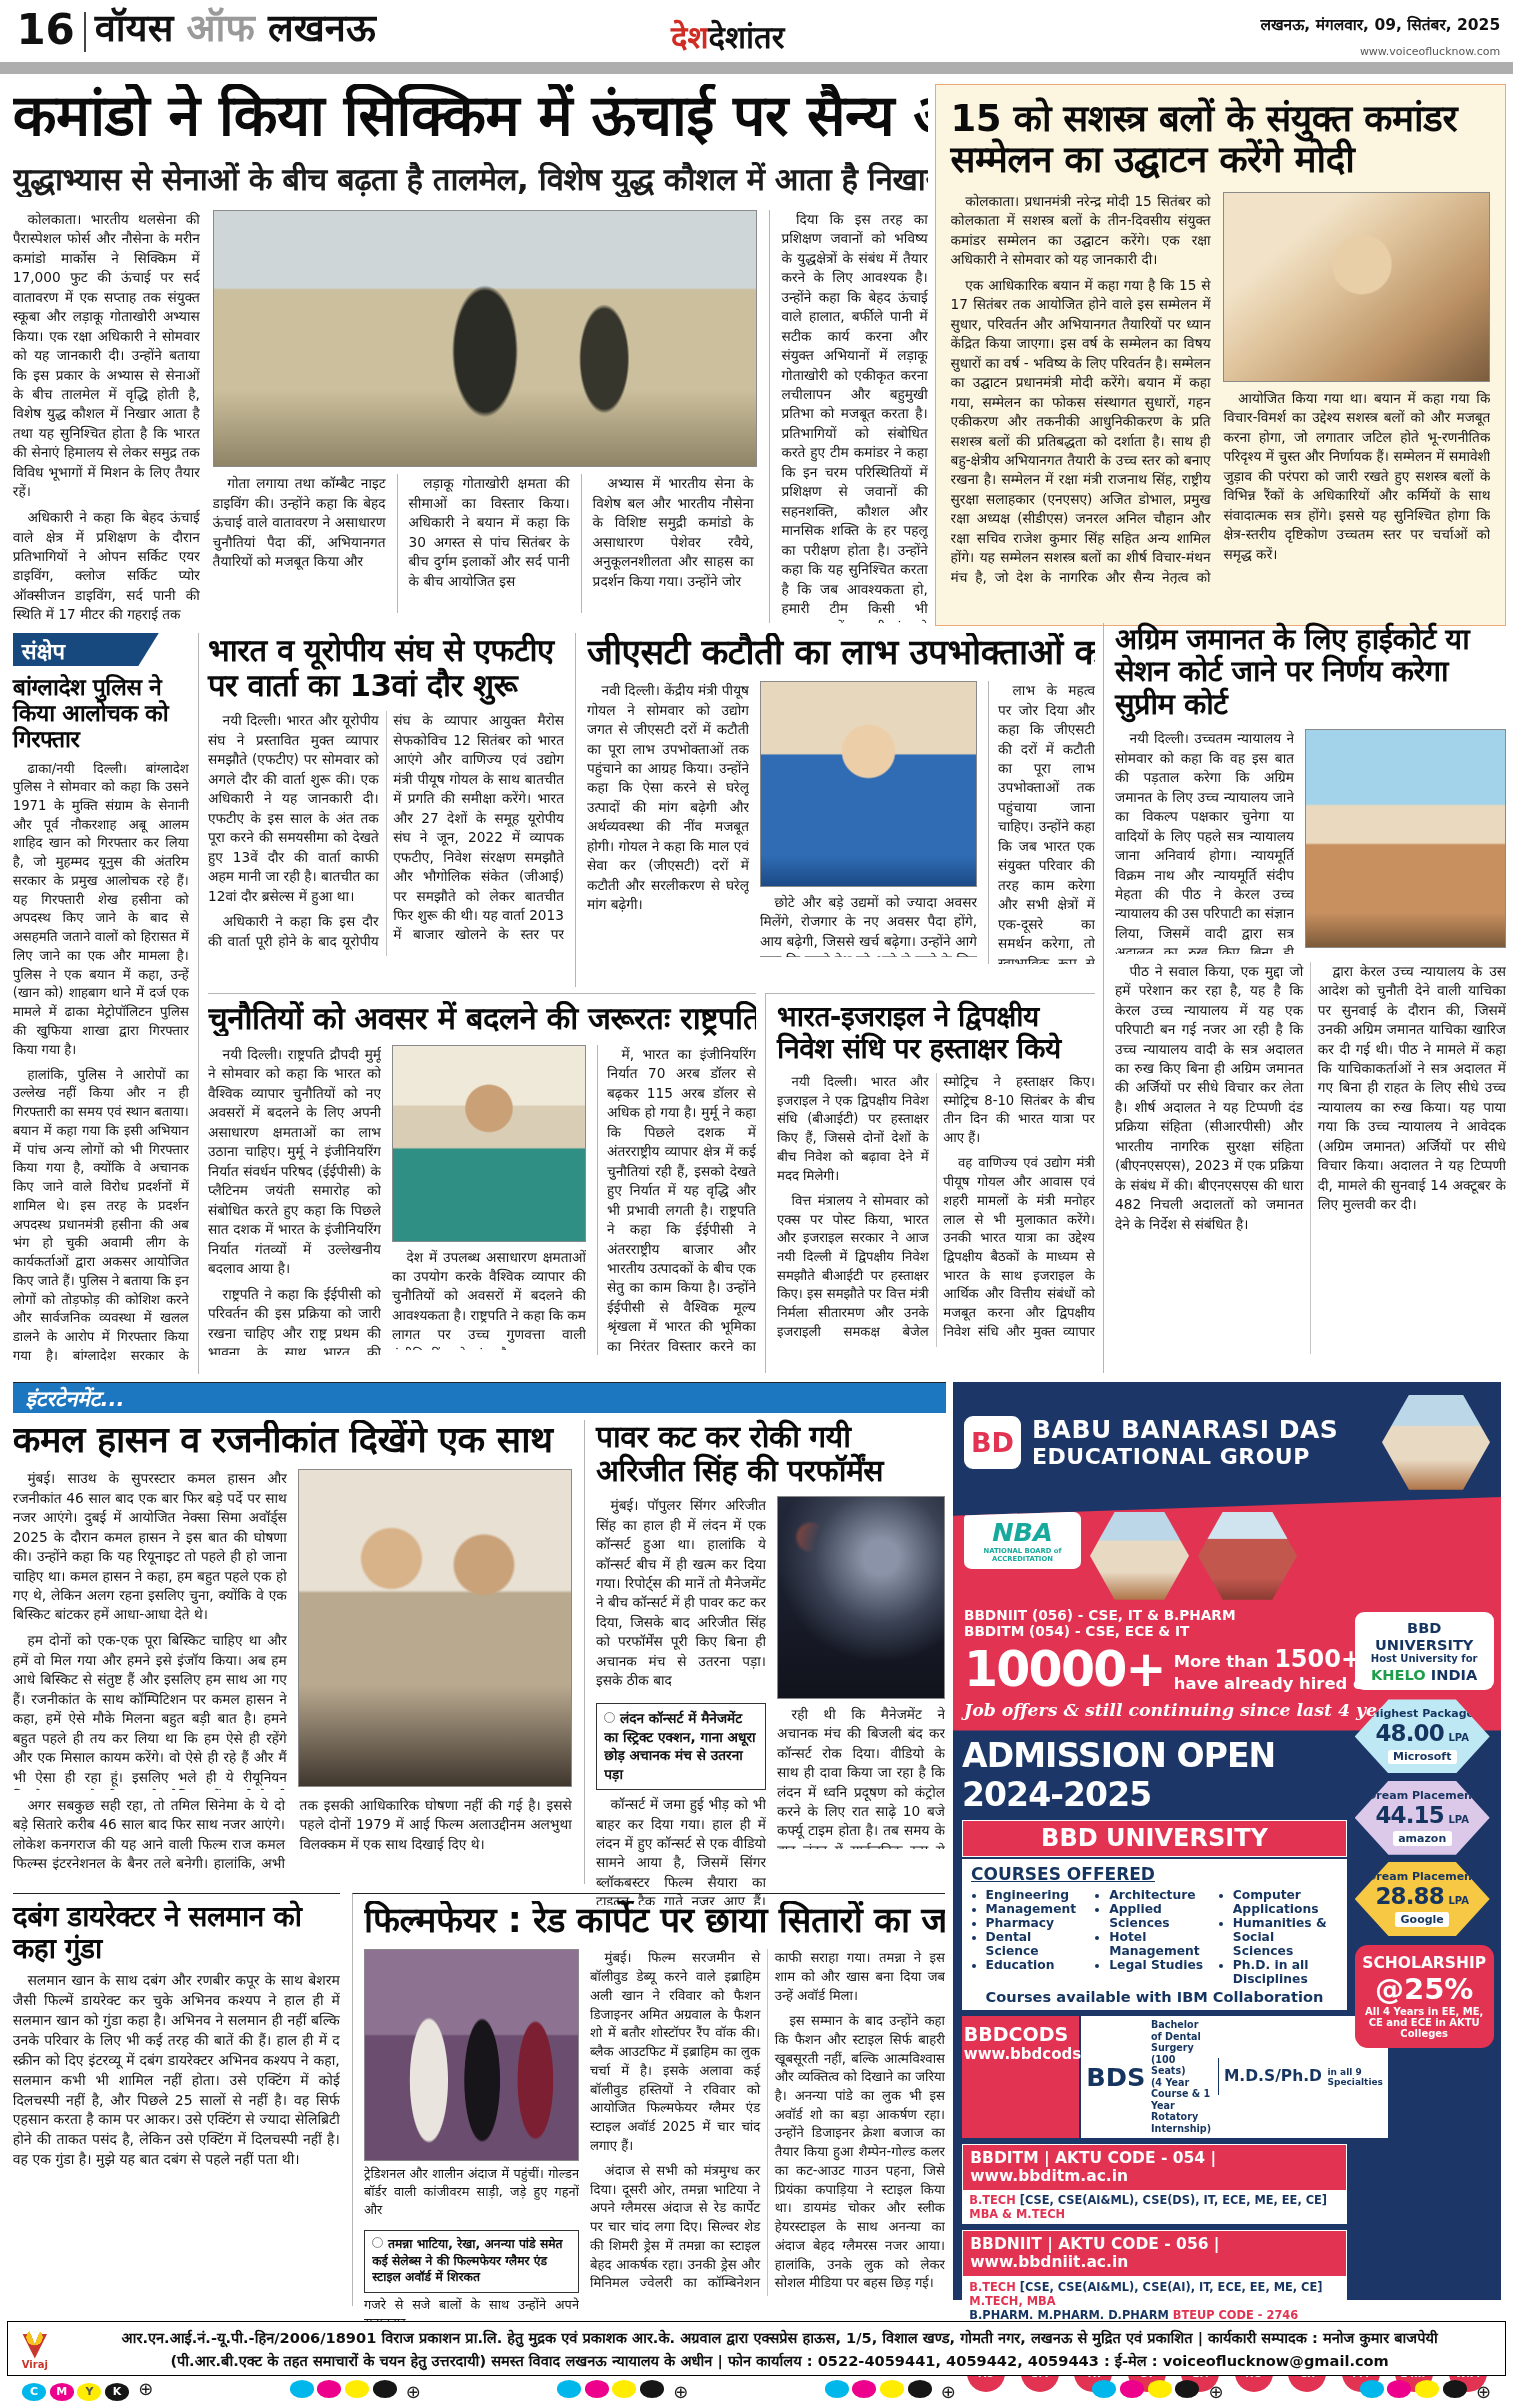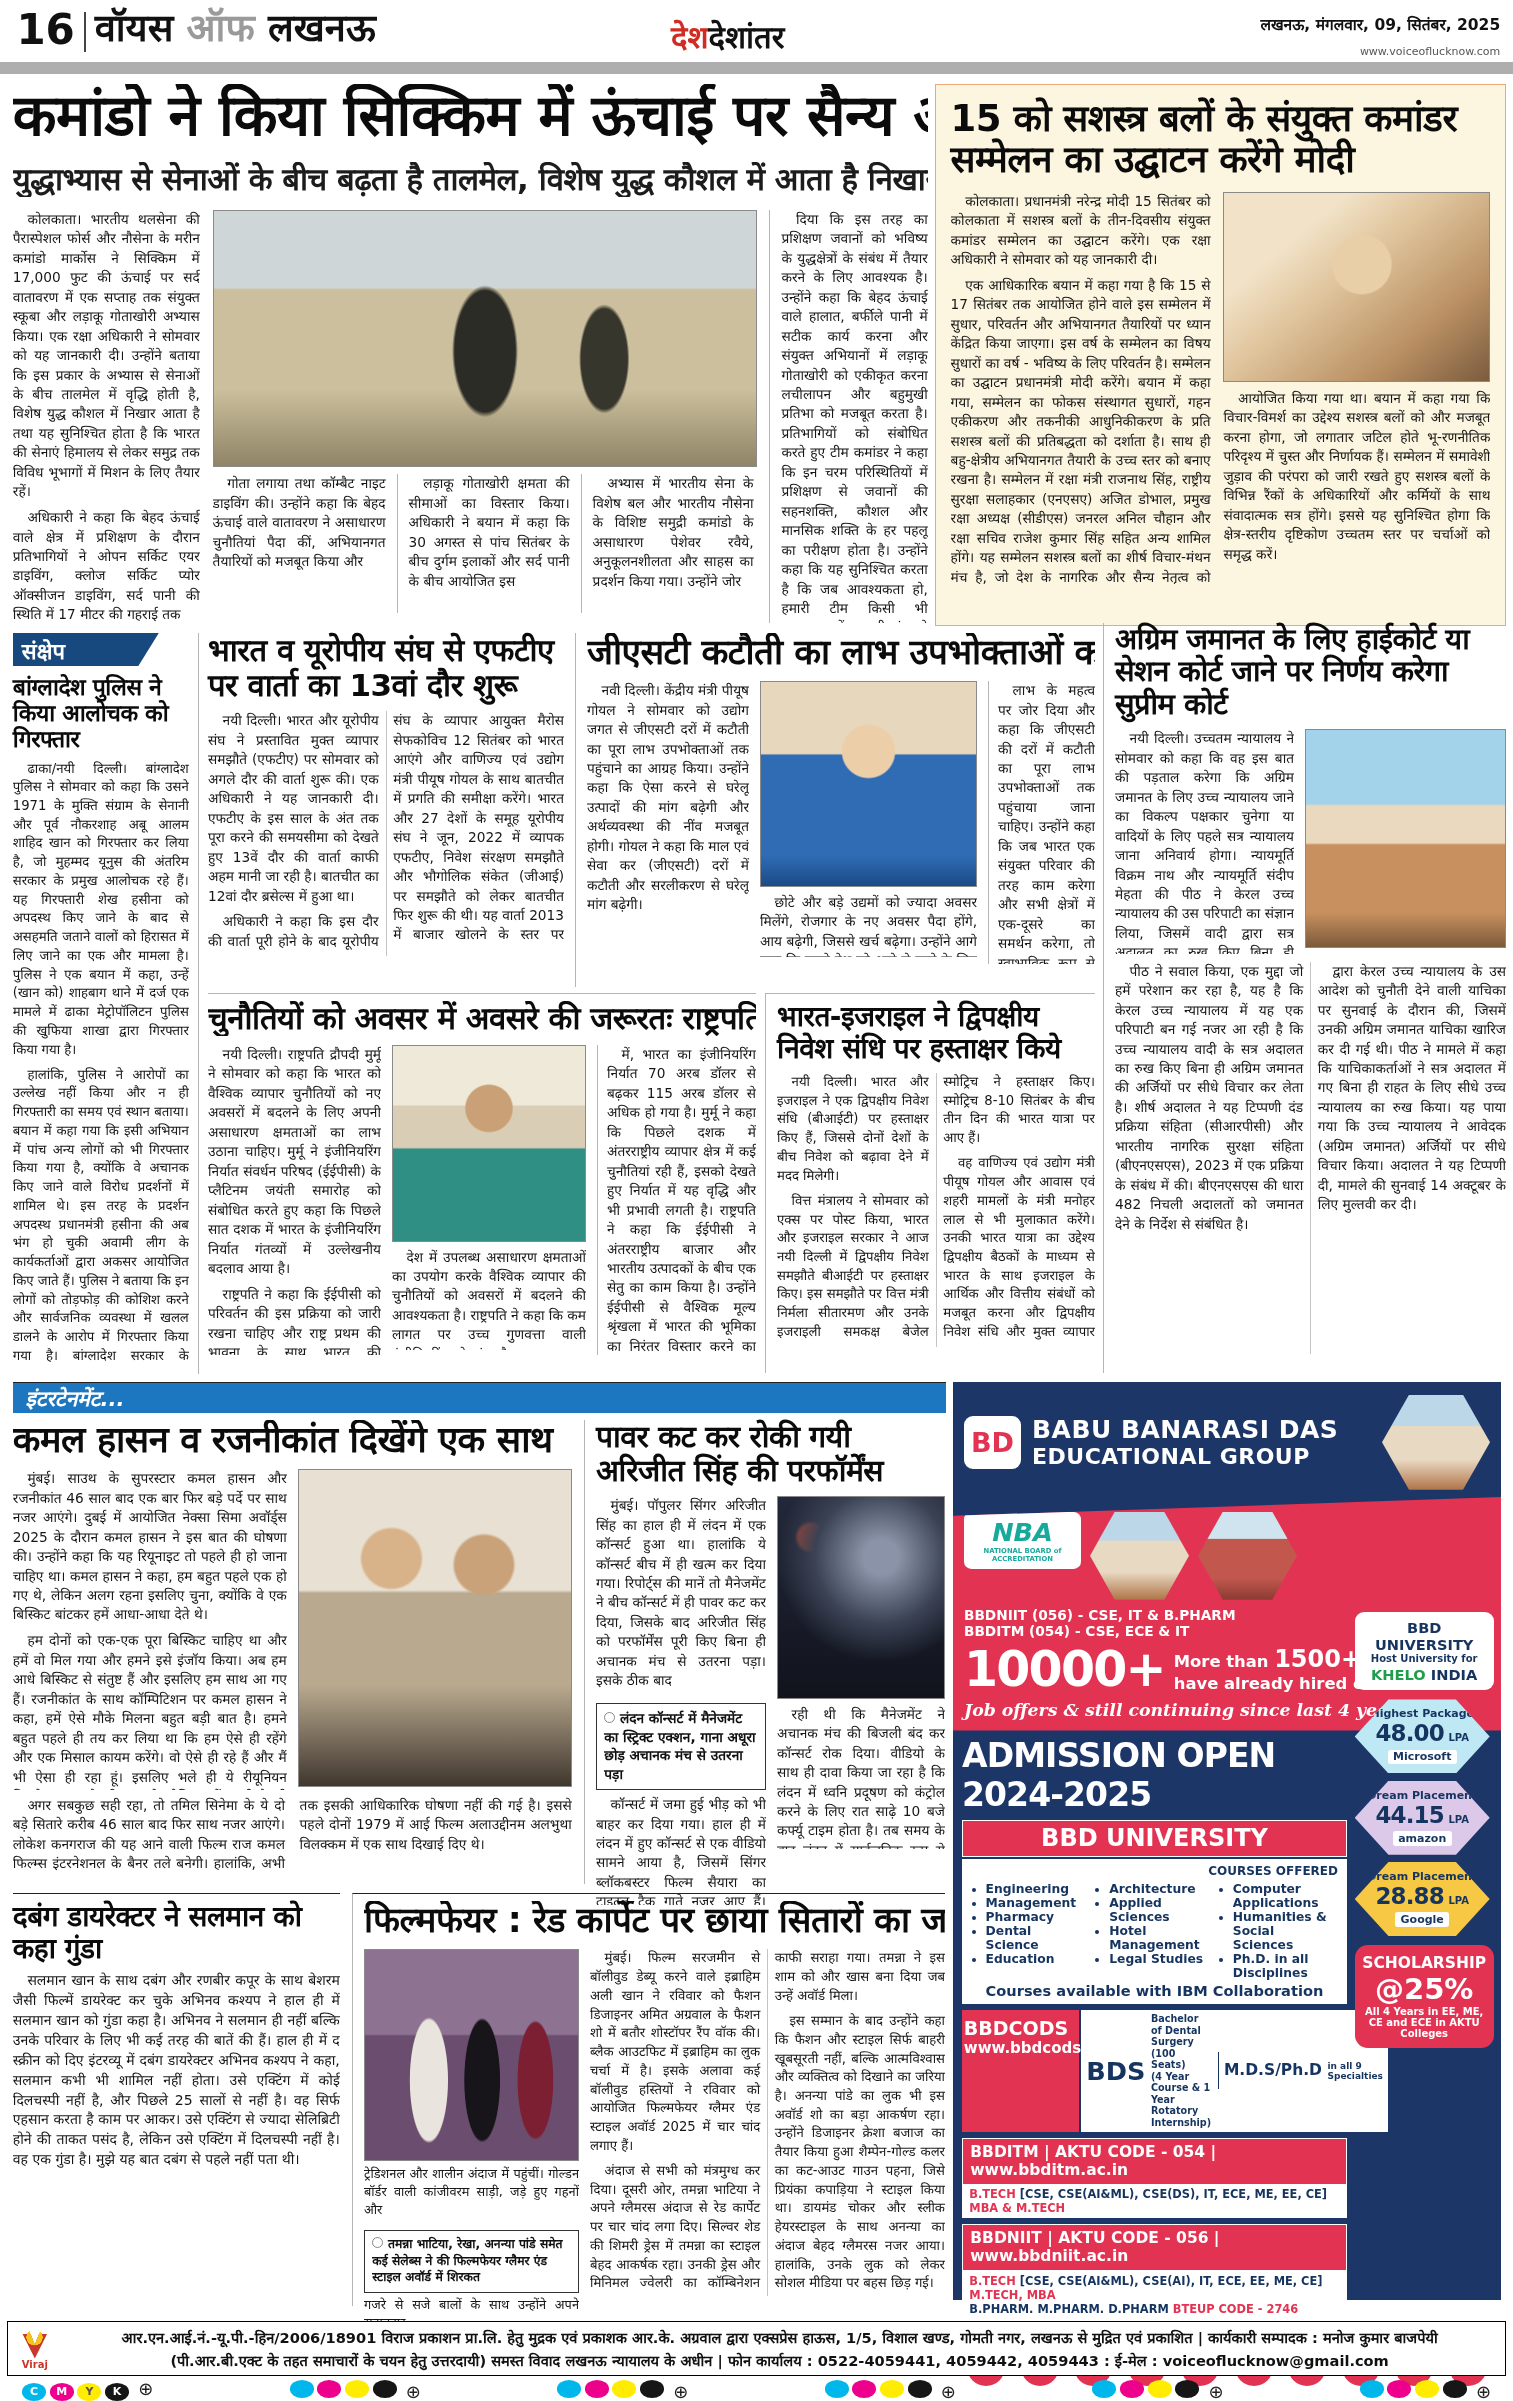--- a/index.html
+++ b/index.html
@@ -149,21 +149,21 @@
         </div>
       <div class="photo ph-court" style="flex:1;height:219px"></div>
     </div>
     <div class="bt c2" style="margin-top:7.3px;height:392px">
       <p>पीठ ने सवाल किया, एक मुद्दा जो हमें परेशान कर रहा है, यह है कि केरल उच्च न्यायालय में यह एक परिपाटी बन गई नजर आ रही है कि उच्च न्यायालय वादी के सत्र अदालत का रुख किए बिना ही अग्रिम जमानत की अर्जियों पर सीधे विचार कर लेता है। शीर्ष अदालत ने यह टिप्पणी दंड प्रक्रिया संहिता (सीआरपीसी) और भारतीय नागरिक सुरक्षा संहिता (बीएनएसएस), 2023 में एक प्रक्रिया के संबंध में की। बीएनएसएस की धारा 482 निचली अदालतों को जमानत देने के निर्देश से संबंधित है।</p>
       <p>द्वारा केरल उच्च न्यायालय के उस आदेश को चुनौती देने वाली याचिका पर सुनवाई के दौरान की, जिसमें उनकी अग्रिम जमानत याचिका खारिज कर दी गई थी। पीठ ने मामले में कहा कि याचिकाकर्ताओं ने सत्र अदालत में गए बिना ही राहत के लिए सीधे उच्च न्यायालय का रुख किया। यह पाया गया कि उच्च न्यायालय ने आवेदक (अग्रिम जमानत) अर्जियों पर सीधे विचार किया। अदालत ने यह टिप्पणी दी, मामले की सुनवाई 14 अक्टूबर के लिए मुल्तवी कर दी।</p>
     </div>
   </div>
 
   <div class="abs" style="left:208px;top:993px;width:548px;height:380px;border-top:0.9px solid #b5b5b5;padding-top:7.3px">
-    <div class="hl" style="font-size:31px;text-align:center;white-space:nowrap;overflow:hidden">चुनौतियों को अवसर में अवसरे की जरूरतः राष्ट्रपति</div>
+    <div class="hl" style="font-size:31px;text-align:center;white-space:nowrap;overflow:hidden">चुनौतियों को अवसर में बदलने की जरूरतः राष्ट्रपति</div>
     <div style="display:flex;gap:11px;margin-top:9px;height:310px">
       <div class="bt" style="width:173px">
         <p>नयी दिल्ली। राष्ट्रपति द्रौपदी मुर्मू ने सोमवार को कहा कि भारत को वैश्विक व्यापार चुनौतियों को नए अवसरों में बदलने के लिए अपनी असाधारण क्षमताओं का लाभ उठाना चाहिए। मुर्मू ने इंजीनियरिंग निर्यात संवर्धन परिषद (ईईपीसी) के प्लैटिनम जयंती समारोह को संबोधित करते हुए कहा कि पिछले सात दशक में भारत के इंजीनियरिंग निर्यात गंतव्यों में उल्लेखनीय बदलाव आया है।</p>
         <p>राष्ट्रपति ने कहा कि ईईपीसी को परिवर्तन की इस प्रक्रिया को जारी रखना चाहिए और राष्ट्र प्रथम की भावना के साथ भारत की अर्थव्यवस्था को मजबूत बनाने के लिए काम करते रहना चाहिए। उन्होंने कहा कि हमारे</p>
       </div>
       <div style="width:194px;flex-shrink:0">
         <div class="photo ph-murmu" style="width:194px;height:197px"></div>
         <div class="bt" style="margin-top:5.5px;height:102px">
             <p>देश में उपलब्ध असाधारण क्षमताओं का उपयोग करके वैश्विक व्यापार की चुनौतियों को अवसरों में बदलने की आवश्यकता है। राष्ट्रपति ने कहा कि कम लागत पर उच्च गुणवत्ता वाली इंजीनियरिंग सेवाएं और उत्पाद भारत की एक बड़ी ताकत हैं। पिछले 10 साल</p>
           </div>
@@ -302,21 +302,21 @@
         <div style="font-weight:900;font-size:15.5px">SCHOLARSHIP</div>
         <div style="font-weight:900;font-size:29px">@25%</div>
         <div style="font-weight:700;font-size:10px">All 4 Years in EE, ME, CE and ECE in AKTU Colleges</div>
       </div>
     </div>
 
     <div style="width:394px;padding:5.5px 0 0 9px">
       <div style="font-size:33px;font-weight:900;letter-spacing:-0.9px">ADMISSION OPEN 2024-2025</div>
       <div class="redbar" style="margin-top:5.5px;text-align:center;font-size:24px;padding:3.7px 0;border:1.8px solid #fff">BBD UNIVERSITY</div>
       <div style="background:#fff;color:#15345f;padding:5.5px 9px;margin-top:1.8px">
-        <div style="text-align:right;font-weight:900;font-size:12px;">COURSES OFFERED</div>
+        <div style="text-align:left;font-weight:900;font-size:17px;text-decoration:underline">COURSES OFFERED</div>
         <div style="display:flex;gap:7.3px;font-size:12.3px;font-weight:800;margin-top:3.7px">
           <ul style="margin:0;padding-left:14.6px;width:33%">
             <li>Engineering</li>
             <li>Management</li>
             <li>Pharmacy</li>
             <li>Dental Science</li>
             <li>Education</li>
           </ul>
           <ul style="margin:0;padding-left:14.6px;width:33%">
             <li>Architecture</li>

